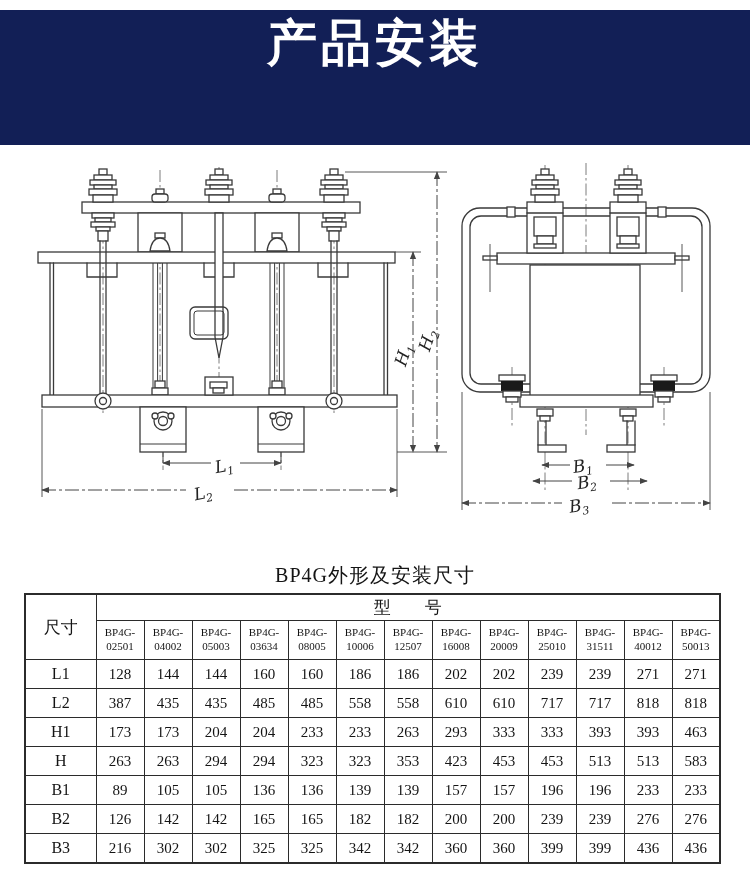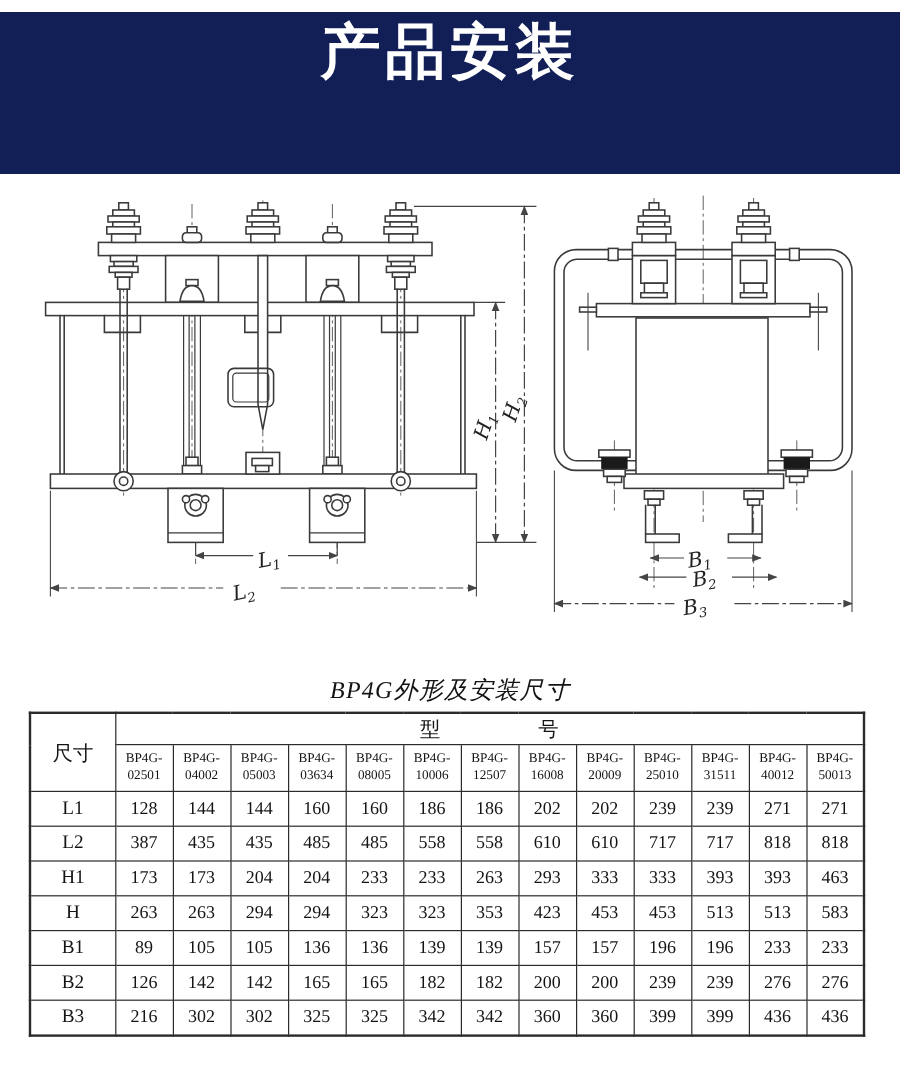--- a/index.html
+++ b/index.html
@@ -20,27 +20,27 @@
   .cl{stroke:#5a5a5a;stroke-width:.8;fill:none;stroke-dasharray:12 3 2.5 3;}
   .dim{stroke:#444;stroke-width:1;fill:none;}
   .dimd{stroke:#444;stroke-width:1;fill:none;stroke-dasharray:14 3 3 3;}
   .ext{stroke:#444;stroke-width:.9;fill:none;}
   .blk{fill:#1a1a1a;stroke:none;}
   .dtext{fill:#222;font-family:"DejaVu Serif",serif;font-style:italic;font-size:17px;}
   .dtext .sub{font-size:11px;}
 
   
   .table-title{position:absolute;top:562px;left:0;width:750px;text-align:center;
-          font-size:20px;letter-spacing:1px;color:#141414;font-style:italic;}
+          font-size:20px;letter-spacing:1px;color:#141414;}
   table.spec{position:absolute;left:24px;top:593px;width:697px;border-collapse:collapse;
           table-layout:fixed;border:2px solid #2b2b2b;}
   table.spec th,table.spec td{border:1px solid #2b2b2b;text-align:center;
           vertical-align:middle;font-weight:normal;padding:0;color:#141414;}
   th.corner{font-size:17px;}
-  th.group{font-size:17px;white-space:pre;height:25px;font-family:Liberation Mono, monospace;}
+  th.group{font-size:17px;white-space:pre;height:25px;}
   th.model{font-size:11px;line-height:1.25;height:38px;}
   tbody th.dim{font-size:16px;height:28px;}
   tbody td{font-size:15px;height:28px;}
 </style>
 </head>
 <body>
 
 <div class="banner">
   <div class="title">产品安装</div>
 </div>

